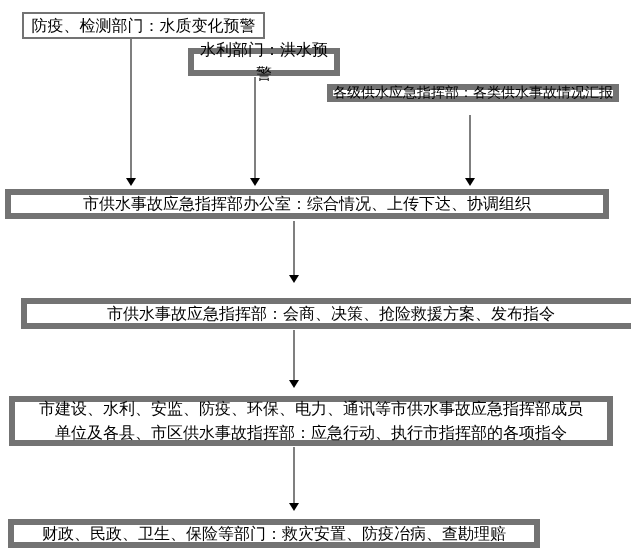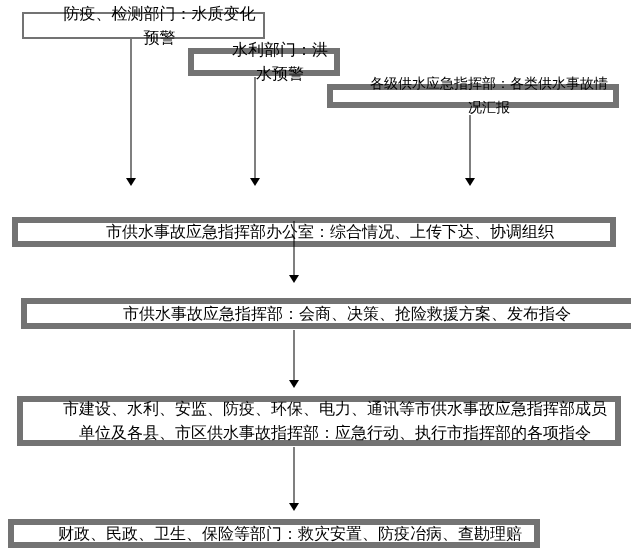--- a/index.html
+++ b/index.html
@@ -21,28 +21,27 @@
     border: 6px solid #737373;
     background: #ffffff;
     display: flex;
     align-items: center;
     justify-content: center;
     text-align: center;
     font-size: 16px;
     line-height: 24px;
     box-sizing: border-box;
     white-space: pre-line;
-    padding-left: 32px;
   }
   .box1 { left: 22px;  top: 12px;  width: 243px; height: 27px; border-width: 2px; }
   .box2 { left: 188px; top: 48px;  width: 152px; height: 28px; }
-  .box3 { left: 327px; top: 84px;  width: 292px; height: 24px; font-size: 14px; }
-  .box4 { left: 12px;  top: 189px; width: 604px; height: 30px; margin-top: 28px; }
+  .box3 { left: 327px; top: 84px;  width: 292px; height: 18px; font-size: 14px; }
+  .box4 { left: 5px;  top: 189px; width: 604px; height: 30px; }
   .box5 { left: 21px;  top: 298px; width: 620px; height: 31px; }
-  .box6 { left: 17px;  top: 396px; width: 604px; height: 50px; }
+  .box6 { left: 9px;  top: 396px; width: 604px; height: 50px; }
   .box7 { left: 8px;   top: 519px; width: 532px; height: 29px; }
   .arrow {
     position: absolute;
     width: 10px;
   }
   .arrow .shaft {
     position: absolute;
     left: 50%;
     transform: translateX(-50%);
     top: 0;

